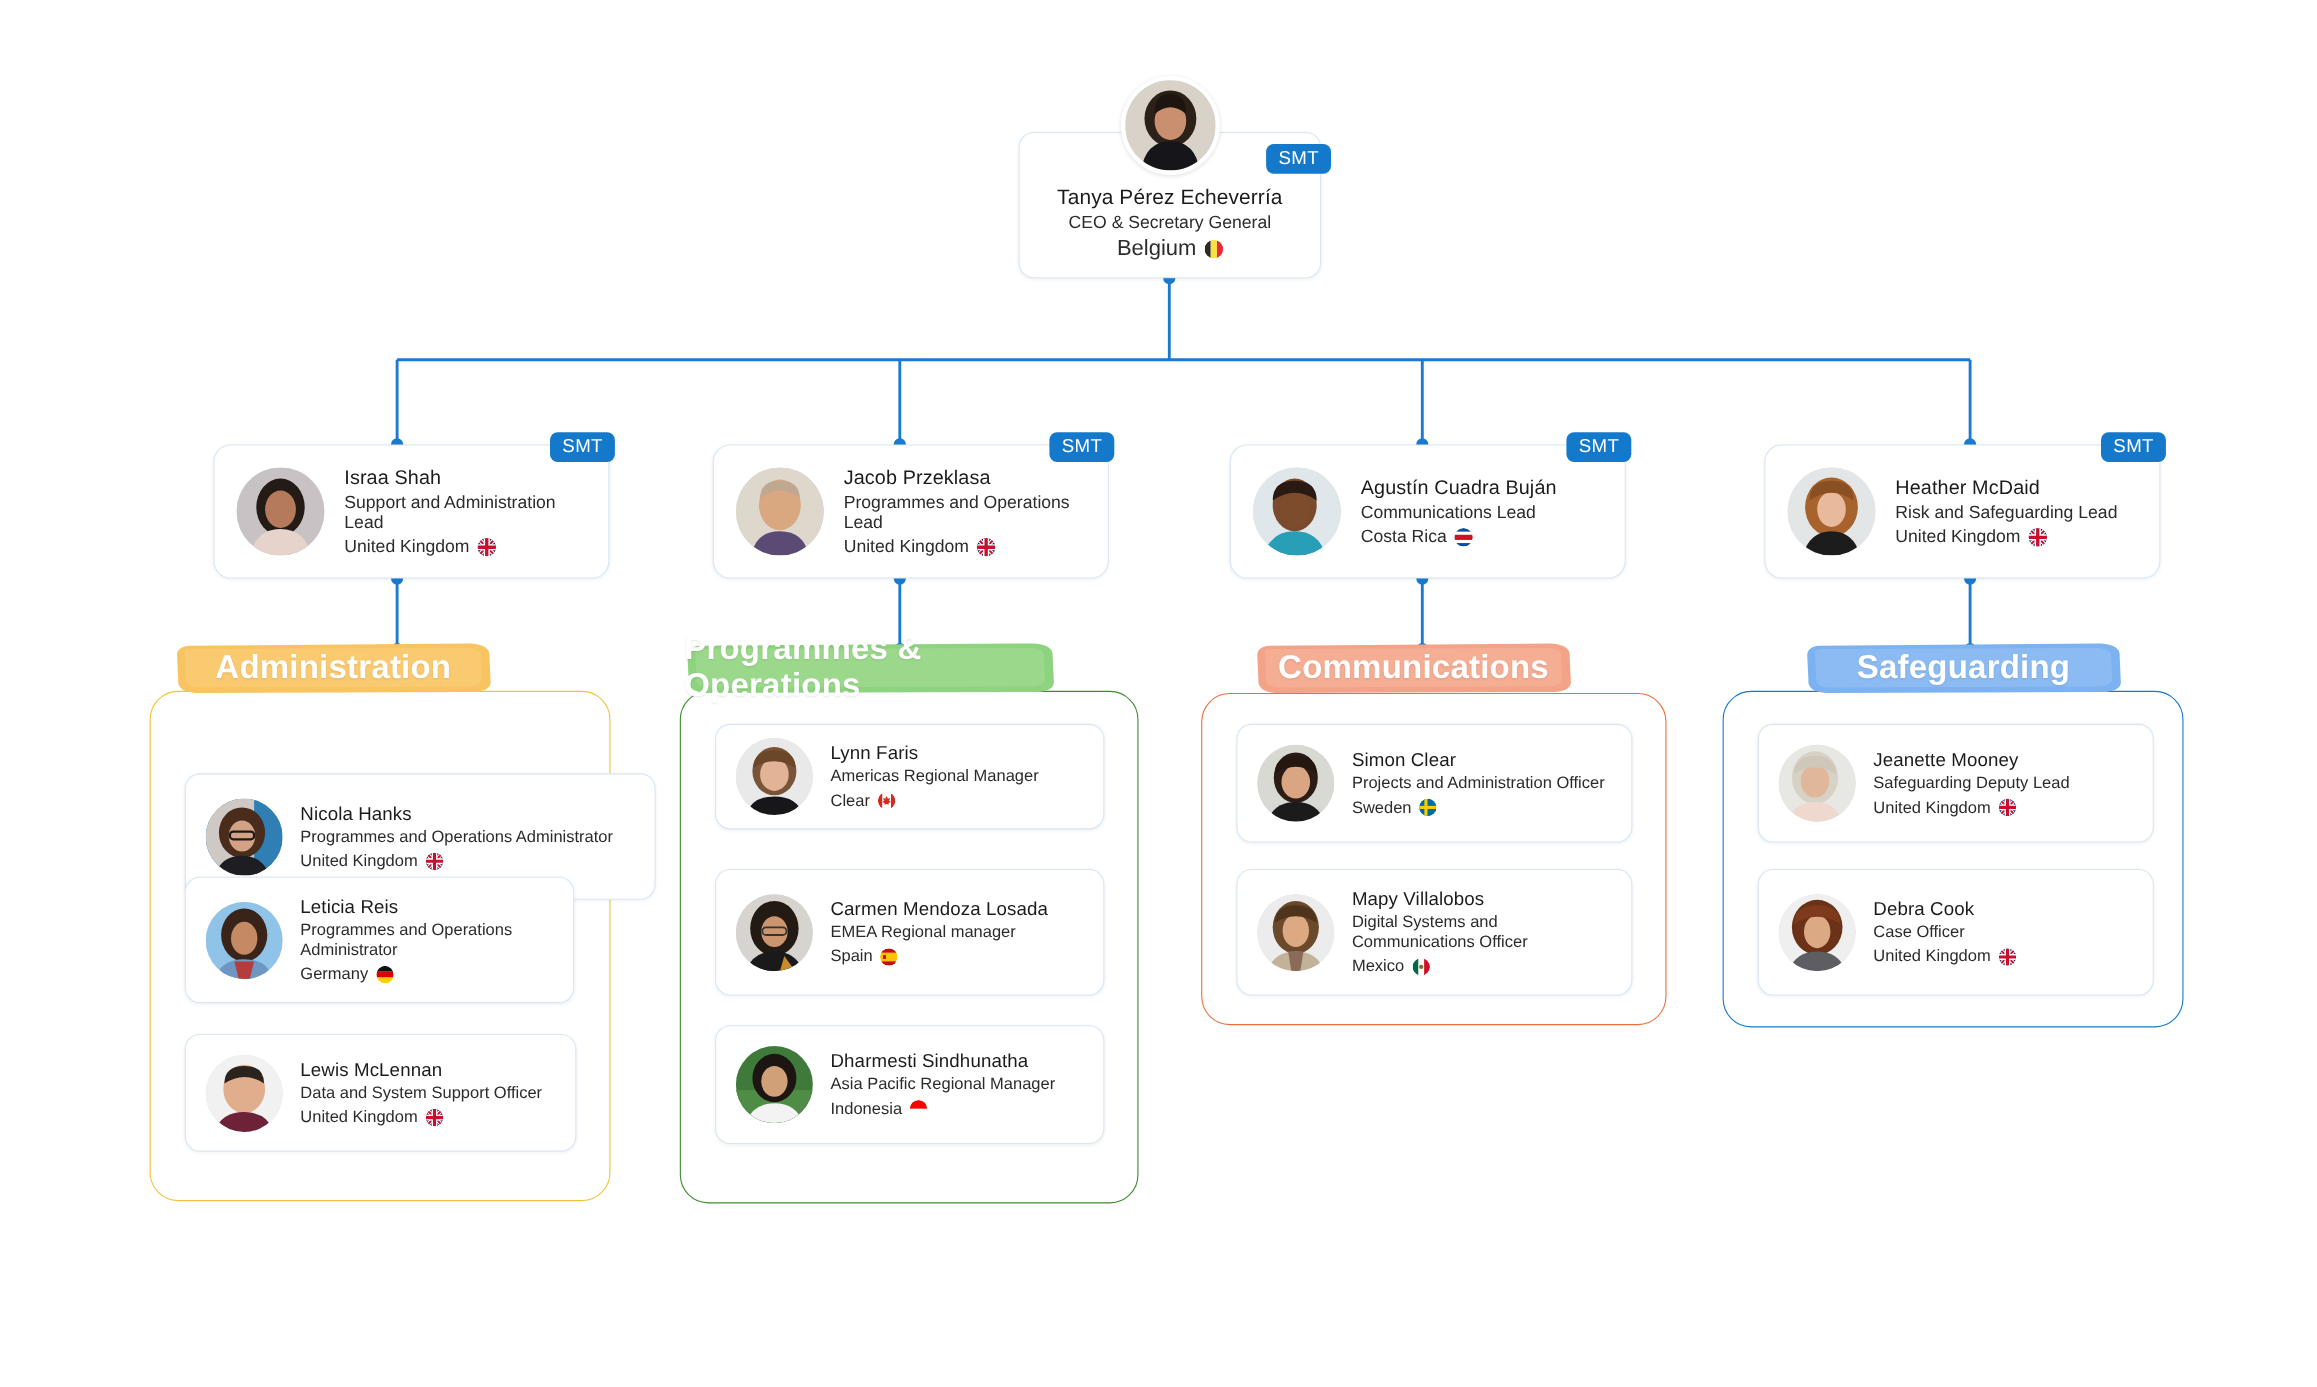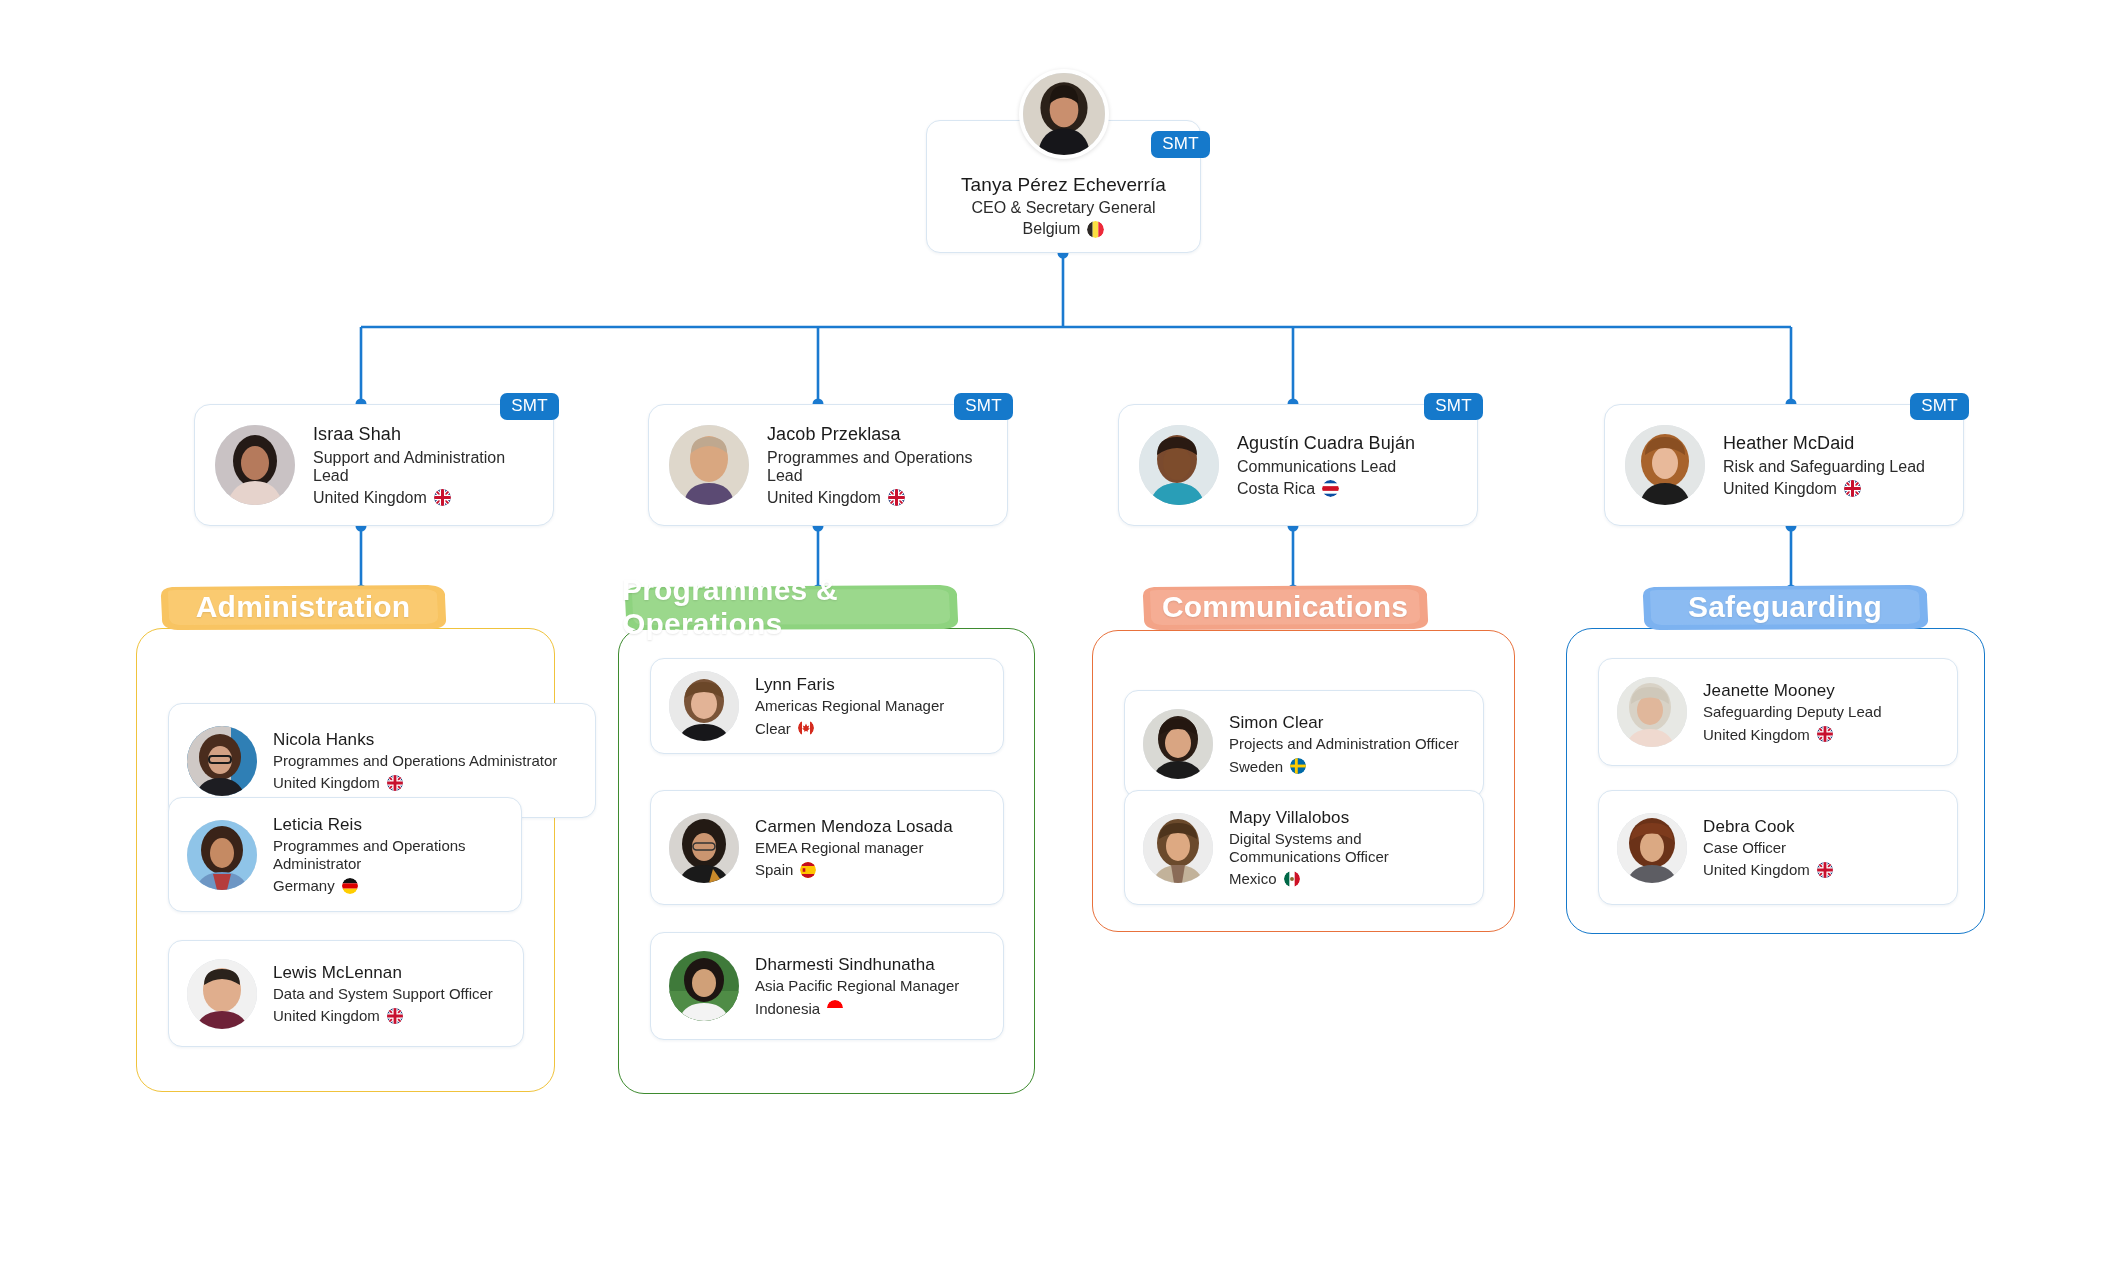--- a/index.html
+++ b/index.html
@@ -65,21 +65,21 @@
   }
   #root-card .card-inner{flex-direction:column;justify-content:flex-end;padding-bottom:14px;}
   #root-avatar{
     position:absolute;left:50%;top:-52px;transform:translateX(-50%);
     width:82px;height:82px;border:4px solid #fff;
     box-shadow:0 1px 4px rgba(0,0,0,.13);
   }
   #root-card .ptext{align-items:center;text-align:center;gap:3px;}
   #root-card .pname{font-size:19px;}
   #root-card .prole{font-size:16px;}
-  #root-card .ploc{font-size:16px;justify-content:center;}
+  #root-card .ploc{font-size:20px;justify-content:center;}
   #root-smt{right:-10px;top:10px;}
 
   
   .lead{width:360px;height:122px;top:404px;}
   .lead .card-inner{padding:0 18px 0 20px;gap:18px;}
   .lead .avatar{width:80px;height:80px;}
   .lead .ptext{gap:4px;}
   .lead .pname{font-size:18px;}
   .lead .prole{font-size:16px;}
   .lead .ploc{font-size:16px;}
@@ -132,21 +132,21 @@
 
   
   #m-0-0{left:168px;top:655px;width:428px;height:115px;margin-top:48px;}
   #m-0-1{left:168px;top:797px;width:354px;height:115px;}
   #m-0-2{left:168px;top:940px;width:356px;height:107px;}
   
   #m-1-0{left:650px;top:658px;width:354px;height:96px;}
   #m-1-1{left:650px;top:790px;width:354px;height:115px;}
   #m-1-2{left:650px;top:932px;width:354px;height:108px;}
   
-  #m-2-0{left:1124px;top:658px;width:360px;height:108px;margin-top:32px;}
+  #m-2-0{left:1124px;top:658px;width:360px;height:108px;}
   #m-2-1{left:1124px;top:790px;width:360px;height:115px;}
   
   #m-3-0{left:1598px;top:658px;width:360px;height:108px;}
   #m-3-1{left:1598px;top:790px;width:360px;height:115px;}
 </style>
 </head>
 <body>
 
 <div id="stage">
 

